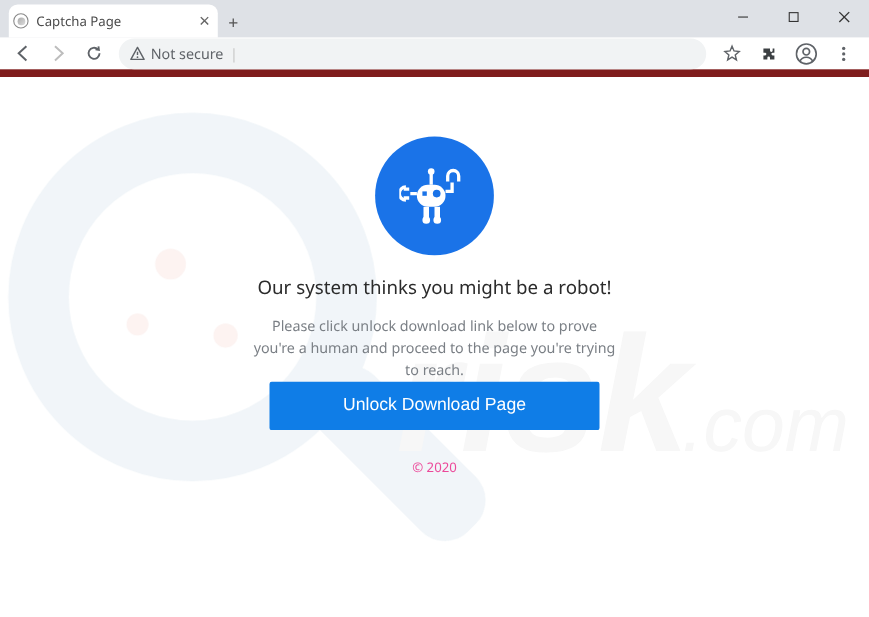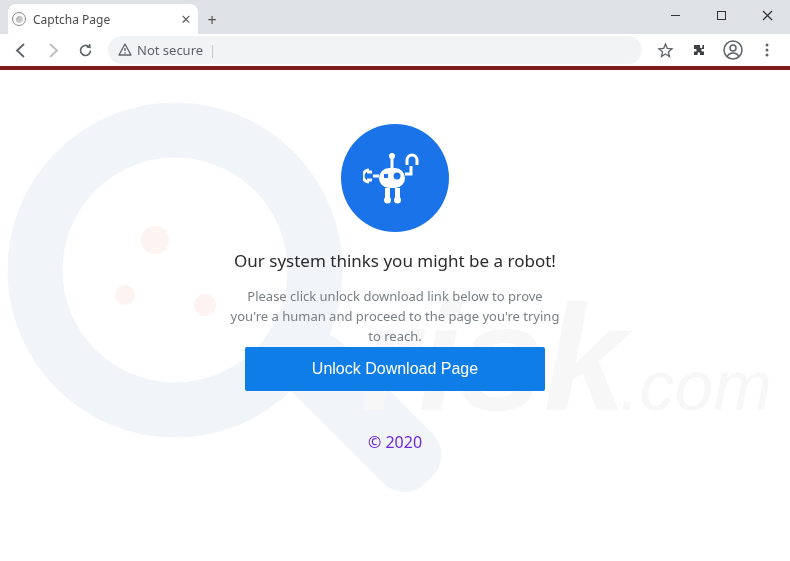--- a/index.html
+++ b/index.html
@@ -40,21 +40,21 @@
     }
     .tab .favicon::after { content: ""; width: 7px; height: 7px; border-radius: 50%; background: linear-gradient(135deg,#aaa,#ddd); }
     .tab-title { flex: 1; white-space: nowrap; overflow: hidden; text-overflow: ellipsis; }
     .tab-close { color: #666; font-size: 13px; width: 16px; text-align: center; cursor: pointer; }
     .newtab { width: 28px; height: 28px; display: flex; align-items: center; justify-content: center; color: #555; font-size: 16px; cursor: pointer;}
     .win-controls { position: absolute; right: 0; top: 0; height: 34px; display: flex; }
     .win-btn { width: 46px; height: 30px; display: flex; align-items: center; justify-content: center; color: #333; font-size: 13px; cursor: pointer;}
     .toolbar {
       height: 36px;
       background: #fff;
-      border-bottom: 4px solid #7f1d1d;
+      border-bottom: 7px solid #7f1d1d;
       display: flex;
       align-items: center;
       padding: 0 6px;
       gap: 2px;
     }
     .tbtn { width: 30px; height: 30px; display: flex; align-items: center; justify-content: center; color: #5f6368; border-radius: 50%; cursor: pointer;}
     .tbtn.disabled { color: #b9b9b9; }
     .omnibox {
       flex: 1;
       height: 28px;
@@ -117,23 +117,23 @@
       background: #0f7de7;
       color: #fff;
       font-size: 16px;
       padding: 13px 0;
       width: 300px;
       border: none;
       cursor: pointer;
       border-radius: 2px;
     }
     .footer {
-      margin-top: 40px;
-      font-size: 16px;
-      color: #6d28d9;
+      margin-top: 25px;
+      font-size: 12px;
+      color: #ec4899;
     }
     svg { display: block; }
   </style>
 </head>
 <body>
 
 <div class="titlebar">
   <div class="tab">
     <span class="favicon"></span>
     <span class="tab-title">Captcha Page</span>

